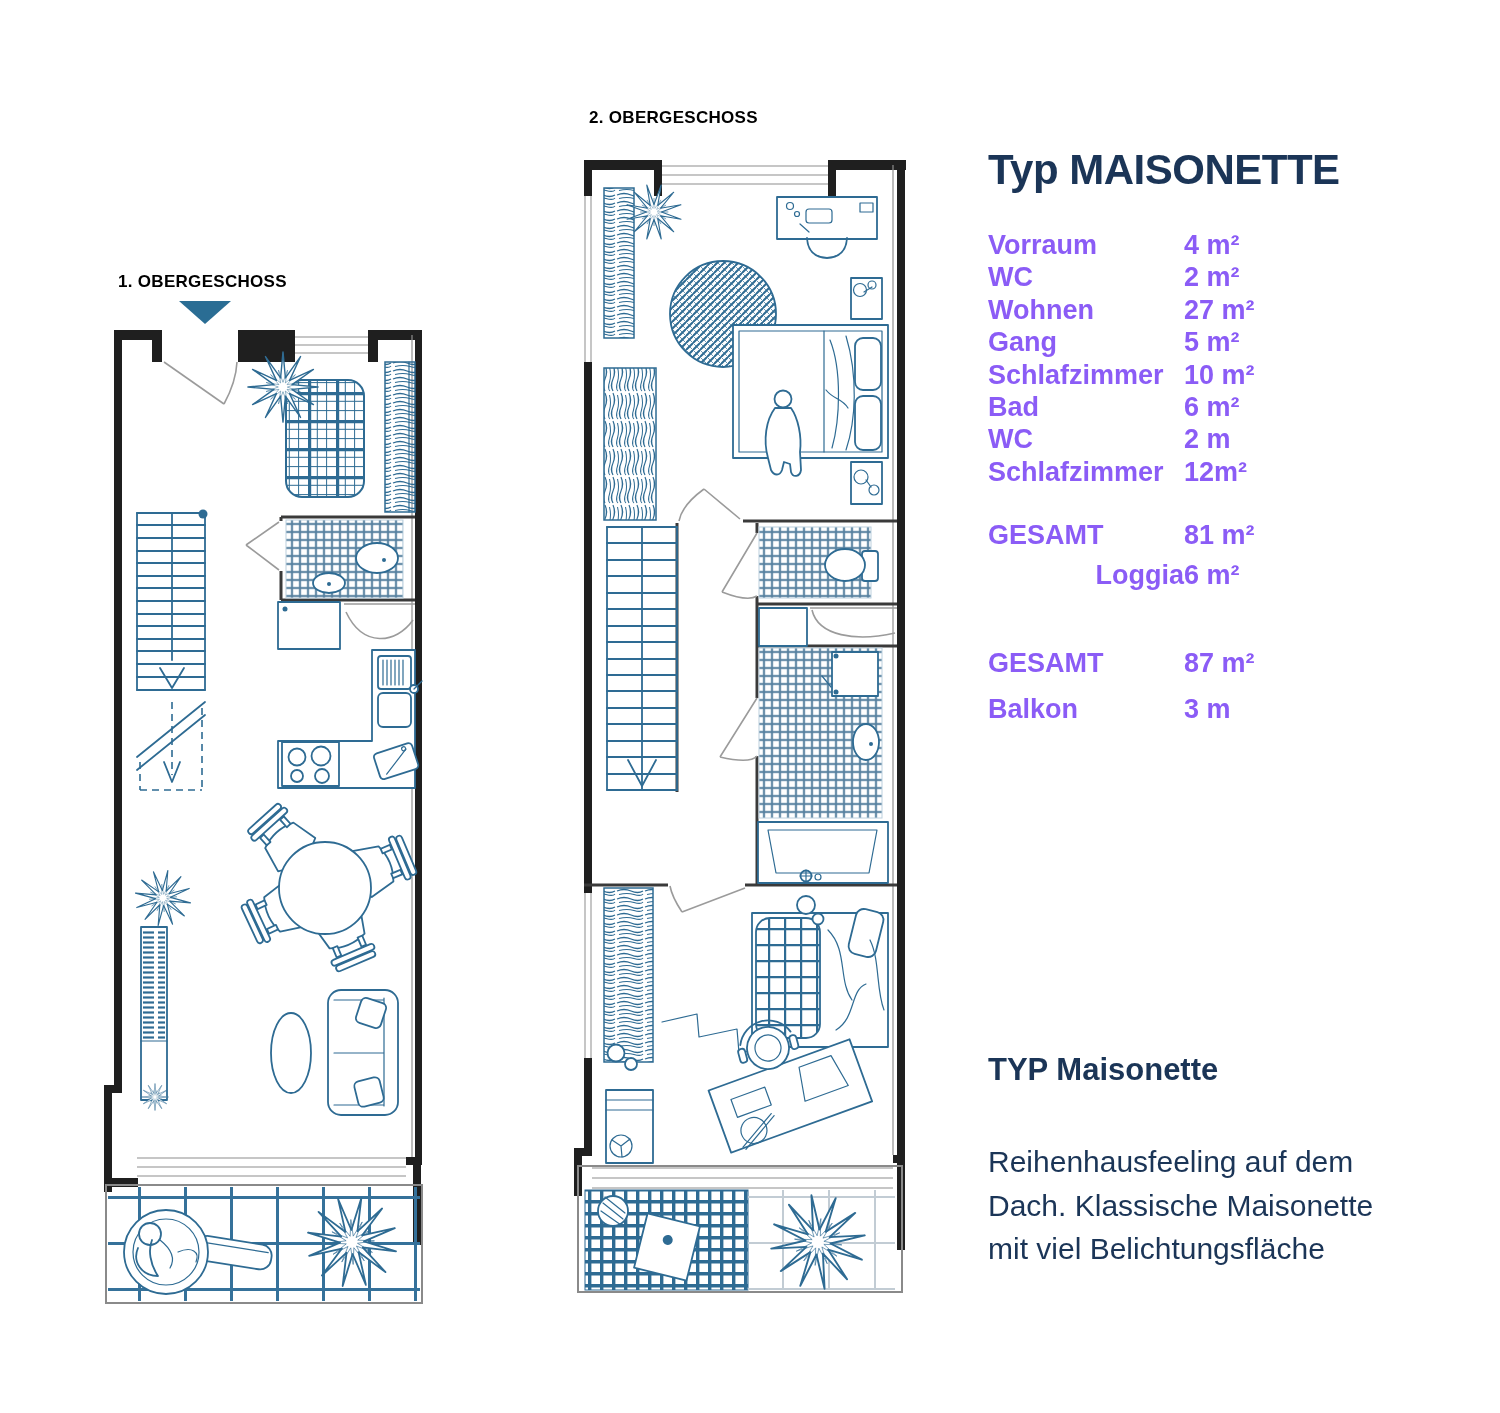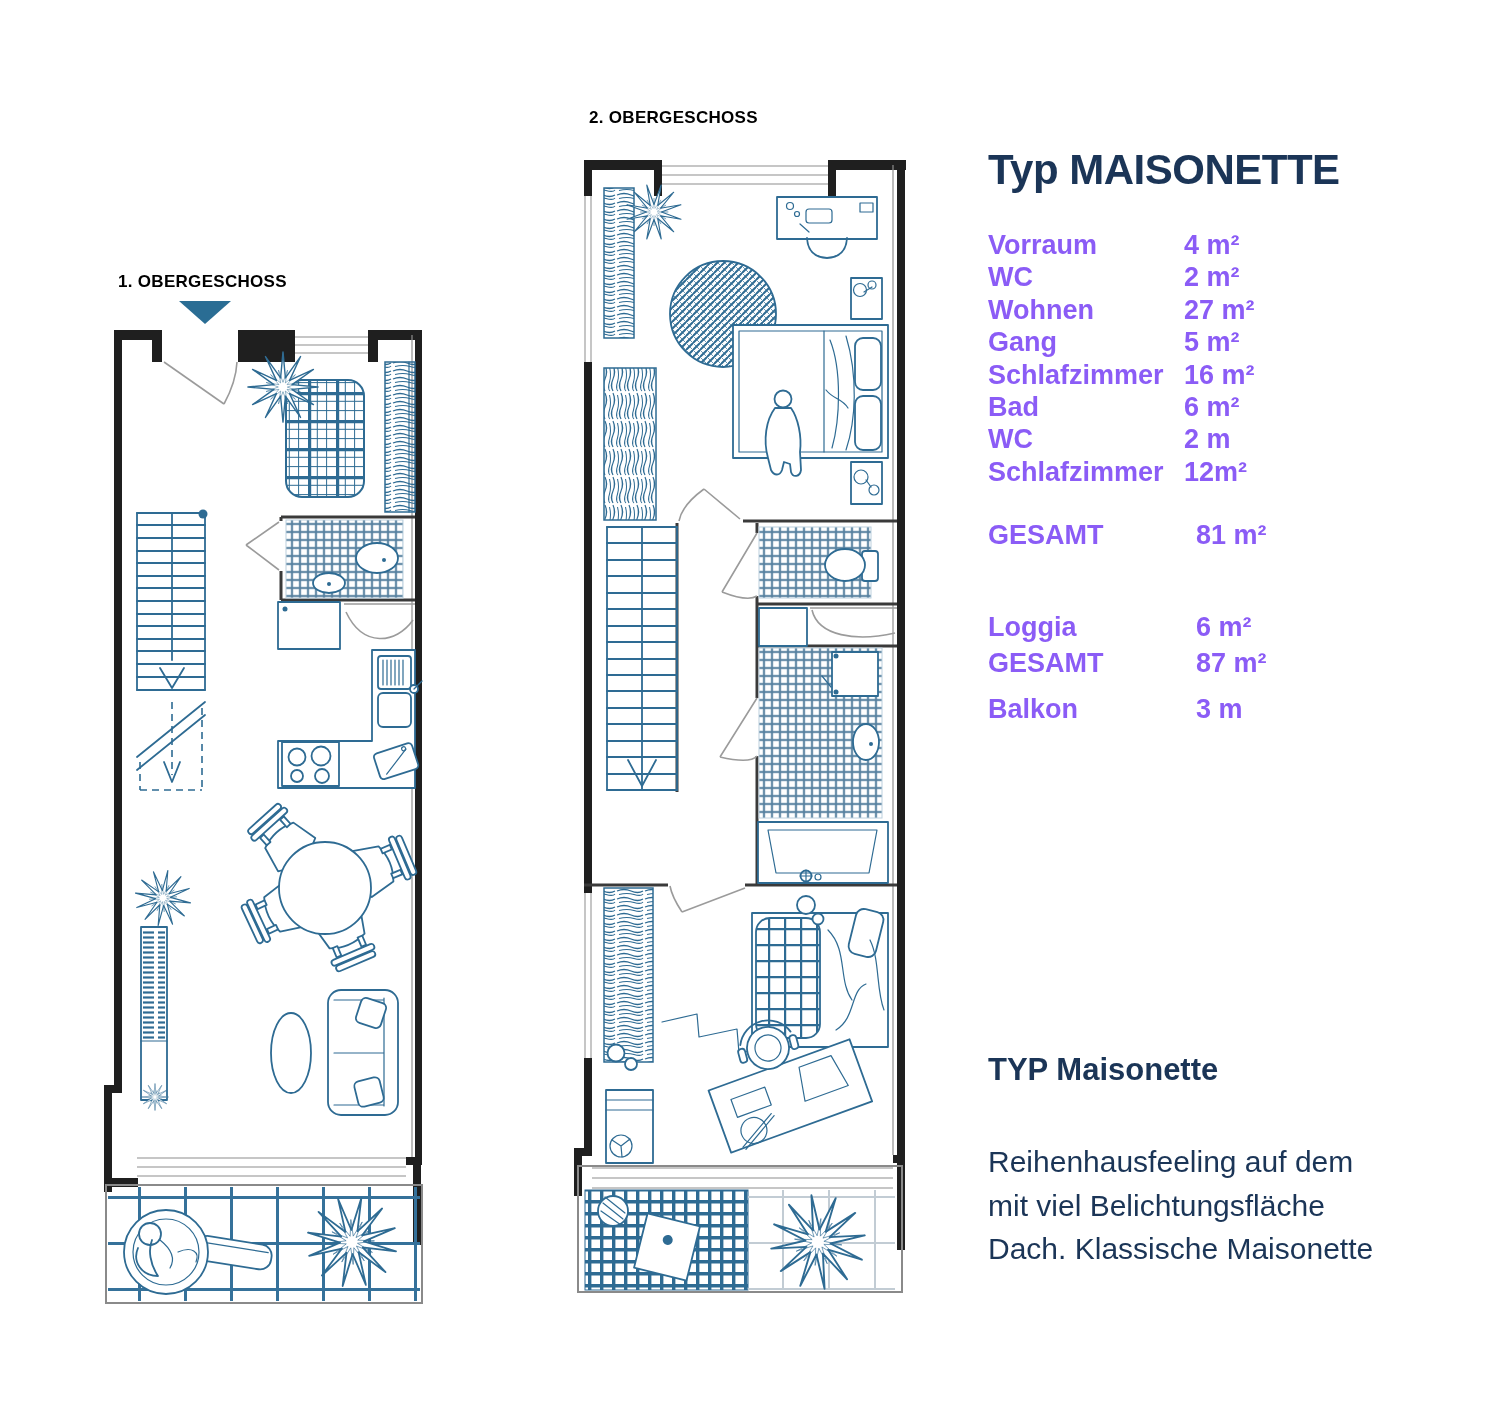--- a/index.html
+++ b/index.html
@@ -19,21 +19,21 @@
   .dash{stroke:#2e6b93;stroke-width:1.6;fill:none;stroke-dasharray:7 5}
   .gborder{stroke:#8a8a8a;stroke-width:2;fill:none}
 
   .floor-label{position:absolute;font-size:17px;font-weight:700;color:#000;letter-spacing:.3px;white-space:nowrap;}
   .tri{position:absolute;width:0;height:0;border-left:26px solid transparent;border-right:26px solid transparent;border-top:23px solid #2a6d94;}
 
   .panel-title{position:absolute;left:988px;top:146px;font-size:42px;font-weight:700;letter-spacing:-.5px;color:#1b3557;white-space:nowrap;}
   .rooms{position:absolute;left:988px;top:229px;}
   .row{display:flex;font-size:27px;font-weight:700;line-height:32.4px;color:#8b5cf6;}
   .row .nm{width:196px;}
-  .total-row{position:absolute;left:988px;gap:12px;}
+  .total-row{position:absolute;left:988px;}
   .subhead{position:absolute;left:988px;top:1052px;font-size:31px;font-weight:700;color:#1b3557;white-space:nowrap;}
   .para{position:absolute;left:988px;top:1140px;font-size:30px;font-weight:400;line-height:43.5px;color:#1b3557;white-space:nowrap;}
 </style>
 </head>
 <body>
 
 <div class="canvas">
 
 <svg class="plansvg" width="1500" height="1413" viewBox="0 0 1500 1413" xmlns="http://www.w3.org/2000/svg">
   <defs>
@@ -381,54 +381,54 @@
   <div class="row">
         <span class="nm">Wohnen</span>
         <span>27 m²</span>
       </div>
   <div class="row">
         <span class="nm">Gang</span>
         <span>5 m²</span>
       </div>
   <div class="row">
         <span class="nm">Schlafzimmer</span>
-        <span>16 m²</span>
+        <span>10 m²</span>
       </div>
   <div class="row">
         <span class="nm">Bad</span>
         <span>6 m²</span>
       </div>
   <div class="row">
         <span class="nm">WC</span>
         <span>2 m</span>
       </div>
   <div class="row">
         <span class="nm">Schlafzimmer</span>
         <span>12m²</span>
       </div>
 </div>
 
 <div class="row total-row" style="top:519px;">
       <span class="nm">GESAMT</span>
       <span>81 m²</span>
     </div>
-<div class="row total-row" style="top:611px;">
+<div class="row total-row" style="top:559px;text-align:right;">
       <span class="nm">Loggia</span>
       <span>6 m²</span>
     </div>
 <div class="row total-row" style="top:647px;">
       <span class="nm">GESAMT</span>
       <span>87 m²</span>
     </div>
 <div class="row total-row" style="top:693px;">
       <span class="nm">Balkon</span>
       <span>3 m</span>
     </div>
 
 <div class="subhead">TYP Maisonette</div>
 
 <div class="para">
   <div>Reihenhausfeeling auf dem</div>
+  <div>Dach. Klassische Maisonette</div>
   <div>mit viel Belichtungsfläche</div>
-  <div>Dach. Klassische Maisonette</div>
 </div>
 
 </div>
 
 </body></html>

